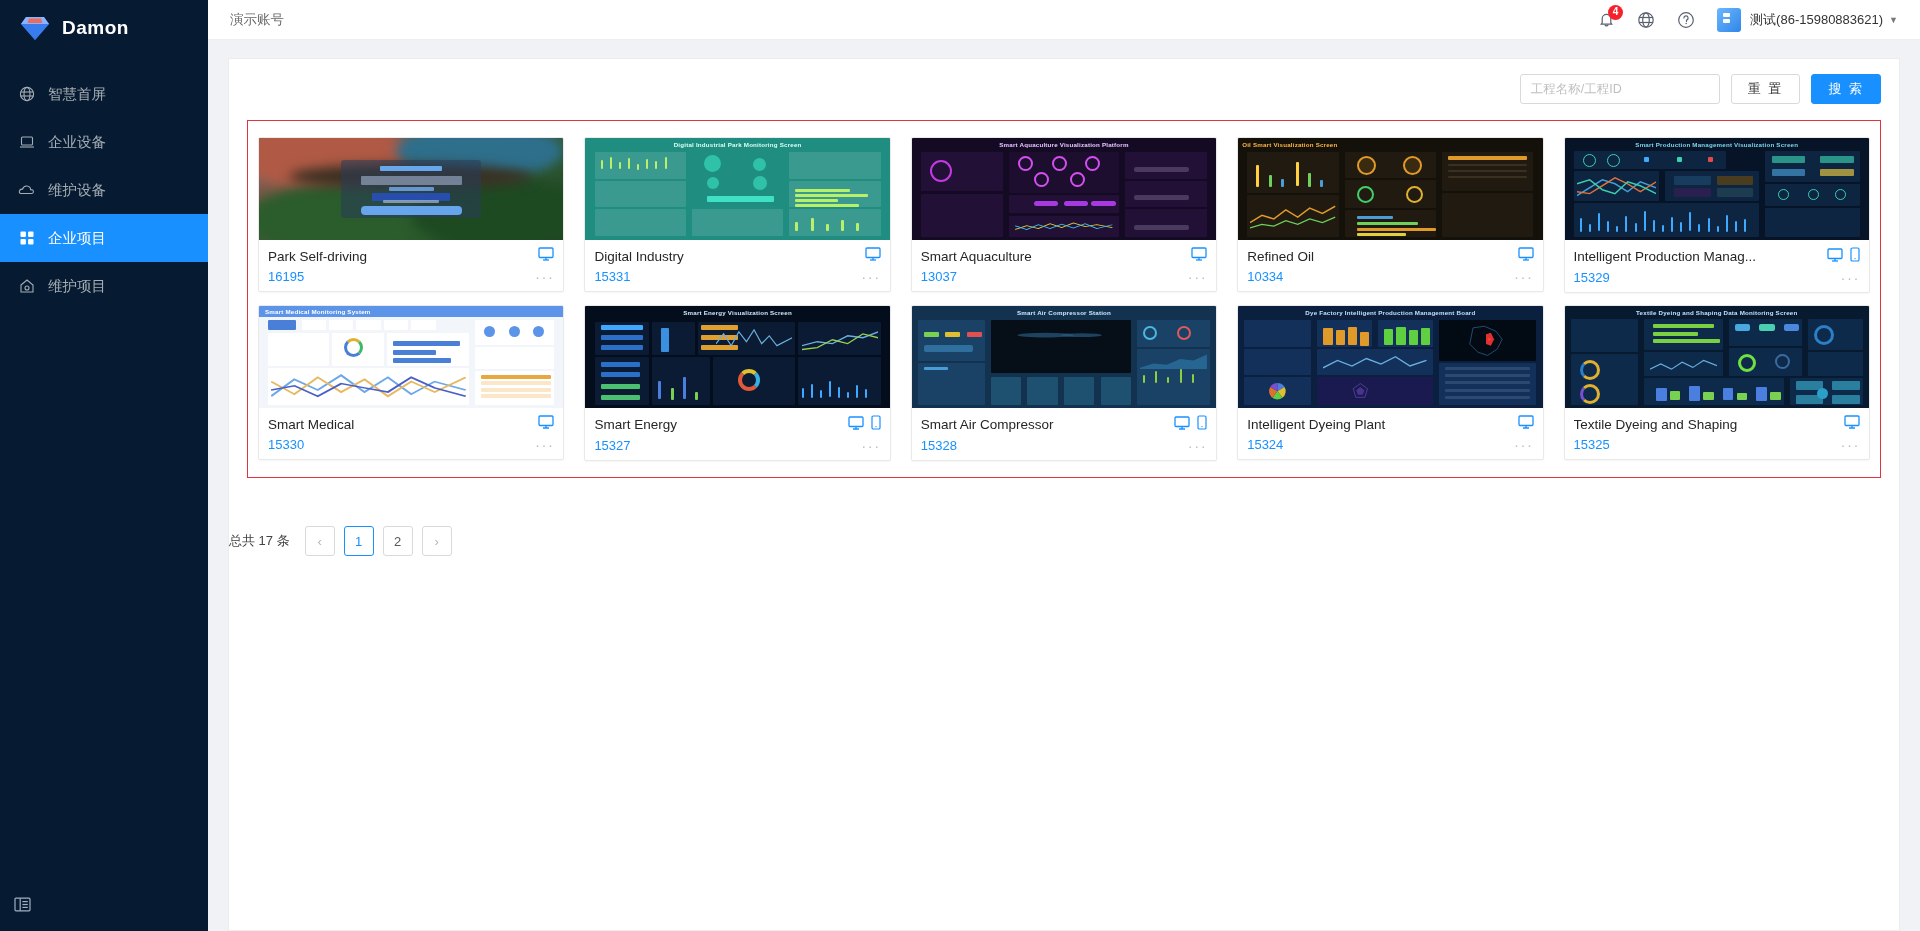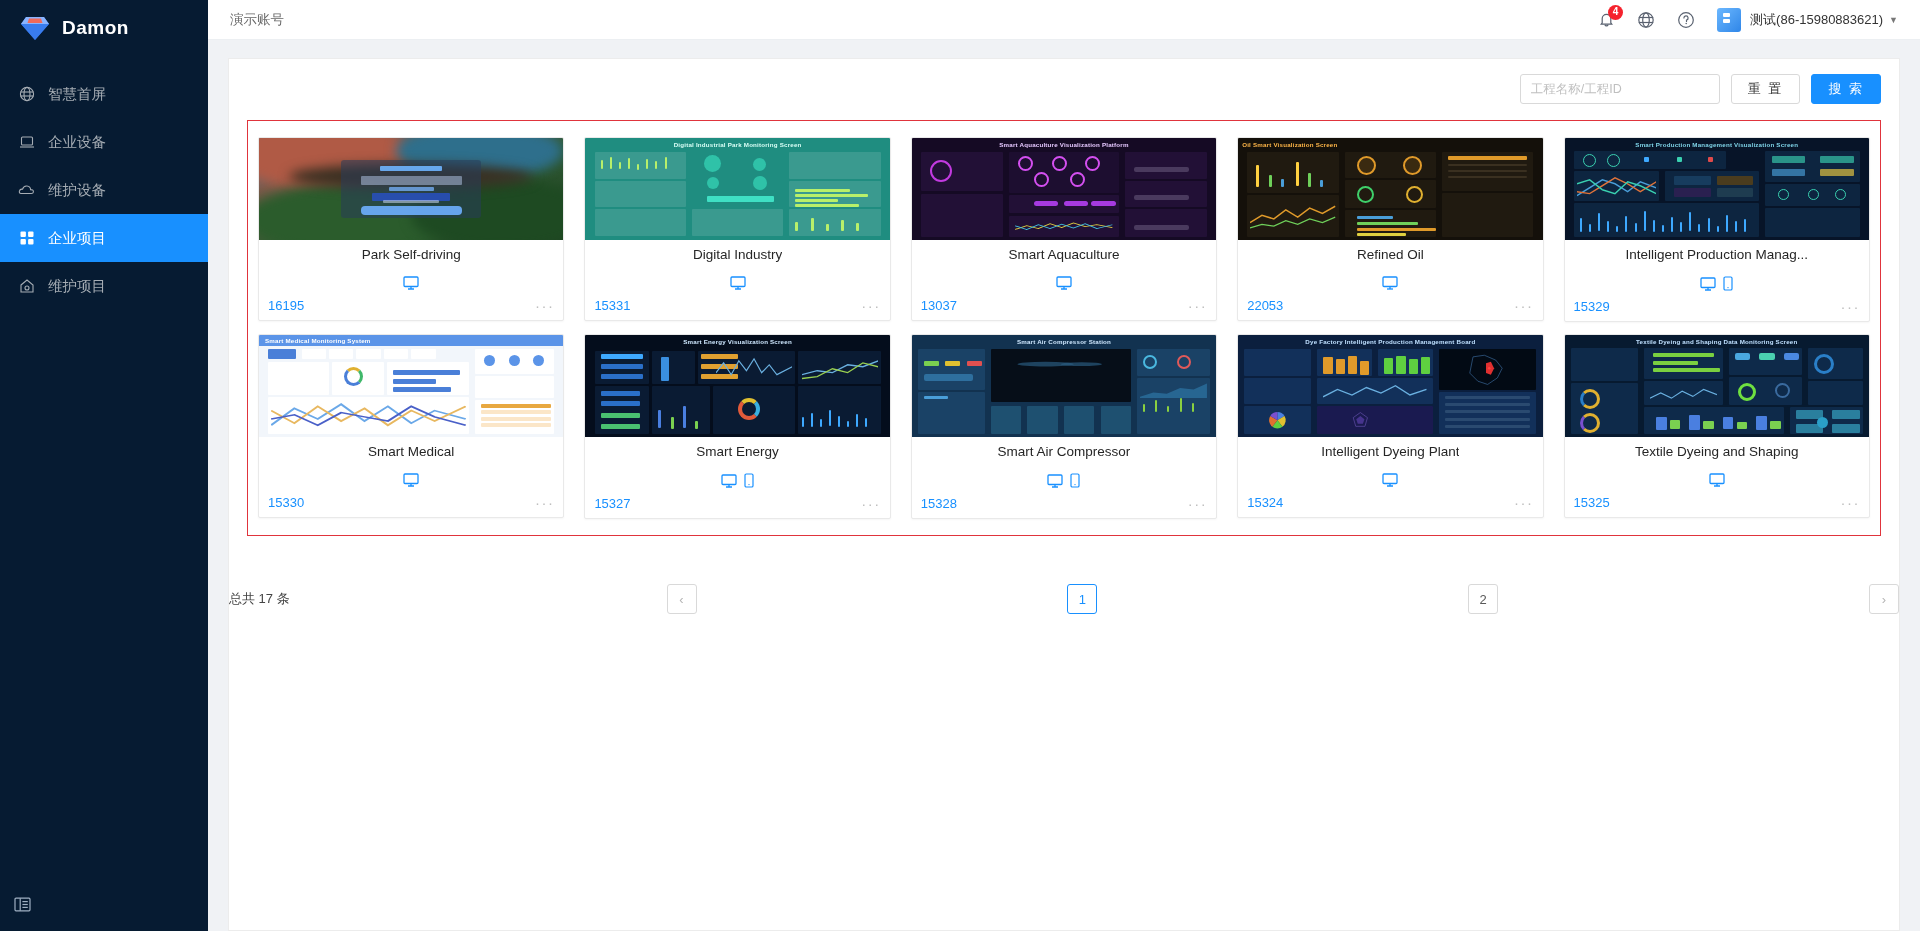--- a/index.html
+++ b/index.html
@@ -89,31 +89,31 @@
     margin: 16px 18px 0 18px; border: 1px solid #e0343c; padding: 10px 0 10px 0;
   }
   .cards-grid { display: flex; flex-wrap: wrap; }
   .card-cell { width: 20%; padding: 6px 10px; }
   .card {
     background: #fff; border: 1px solid #e9e9e9; border-radius: 2px;
     box-shadow: 0 1px 2px rgba(0,0,0,.04); overflow: hidden;
   }
   .thumb { height: 102px; position: relative; overflow: hidden; }
   .card-body { padding: 7px 9px 7px 9px; }
-  .card-title-row { display: flex; align-items: center; justify-content: center; gap: 14px; flex-direction: column; }
+  .card-title-row { display: flex; align-items: center; justify-content: center; gap: 4px; }
   .card-title {
     font-size: 13.5px; color: #262626; white-space: nowrap; overflow: hidden;
     text-overflow: ellipsis; flex: 1;
   }
   .plat-icons { display: flex; gap: 7px; align-items: center; color: #1890ff; flex-shrink: 0; }
   .card-meta-row { display: flex; align-items: center; justify-content: space-between; margin-top: 4px; }
   .card-id { font-size: 13px; color: #1890ff; cursor: pointer; }
   .dots { color: #bfbfbf; font-size: 15px; letter-spacing: 1.5px; cursor: pointer; line-height: 10px; }
 
-  .pager { display: flex; align-items: center; justify-content: space-between; gap: 9px; padding: 48px 0 0 0; }
+  .pager { display: flex; align-items: center; justify-content: flex-start; gap: 9px; padding: 48px 0 0 0; }
   .pager-total { font-size: 13px; color: #444; margin-right: 6px; }
   .pg-btn {
     min-width: 30px; height: 30px; border: 1px solid #d9d9d9; border-radius: 3px;
     background: #fff; color: #595959; font-size: 13px; display: flex;
     align-items: center; justify-content: center; cursor: pointer;
     font-family: "Liberation Sans", sans-serif; padding: 0 6px;
   }
   .pg-btn.active { border-color: #1890ff; color: #1890ff; }
   .pg-btn.arrow { color: #b5b5b5; }
 
@@ -466,21 +466,21 @@
                         <span>
                           <svg width="16" height="14" viewBox="0 0 16 14" fill="none" stroke="#1890ff" stroke-width="1.3">
                             <rect x="1" y="1" width="14" height="9.5" rx="1"></rect>
                               <line x1="5" y1="13" x2="11" y2="13"></line>
                               <line x1="8" y1="10.5" x2="8" y2="13"></line>
                           </svg>
                         </span>
                       </span>
                     </div>
                     <div class="card-meta-row">
-                      <span class="card-id">22053</span>
+                      <span class="card-id">10334</span>
                       <span class="dots">···</span>
                     </div>
                   </div>
                 </div>
               </div>
 
               <div class="card-cell">
                 <div class="card">
                   <div class="thumb" style="background:#071428">
                     <div class="t-wrap">

